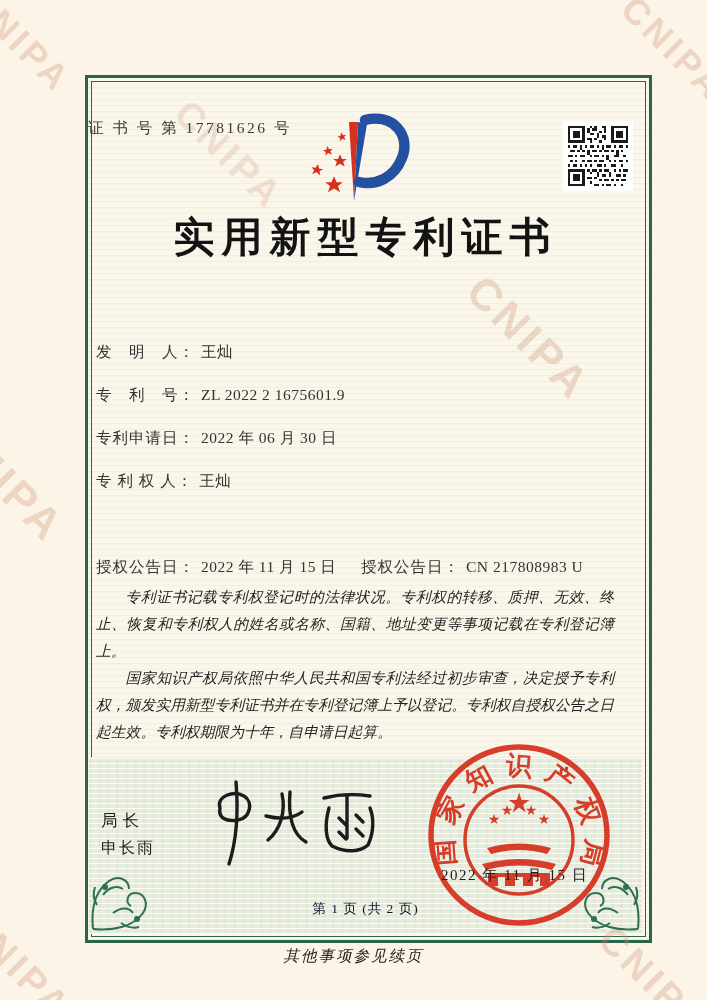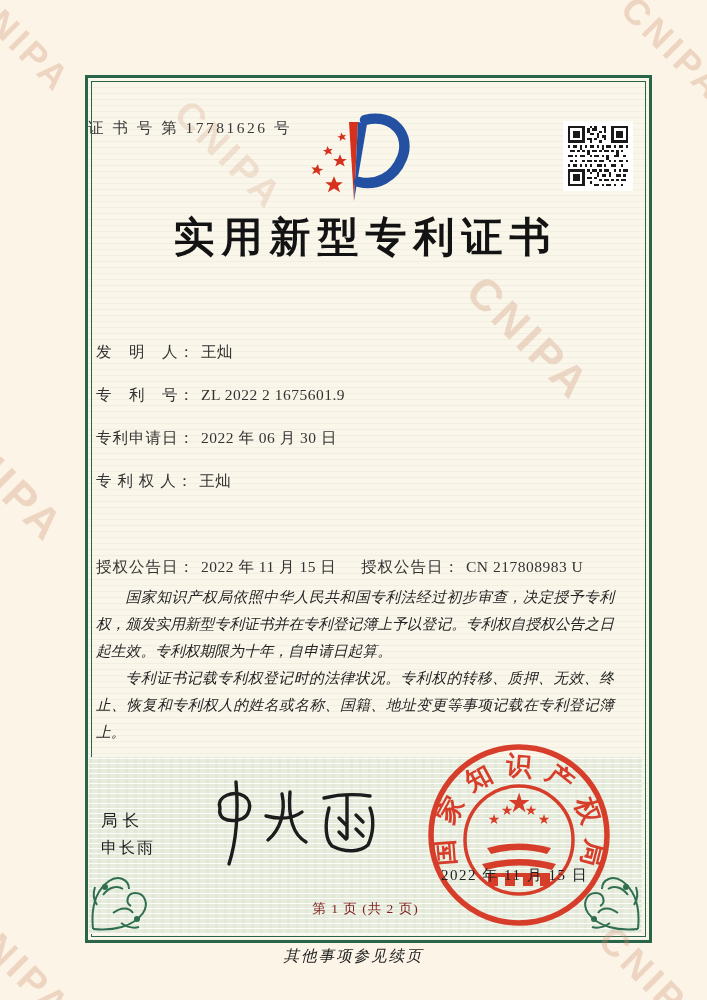--- a/index.html
+++ b/index.html
@@ -30,21 +30,21 @@
   .field-pair2{position:absolute;left:265px;top:0;}
   .paras{position:absolute;left:96px;top:584px;width:518px;font-size:14.8px;line-height:27px;
          text-align:justify;font-style:italic;color:#232323;}
   .paras p{margin:0;text-indent:2em;}
   .sig-title{position:absolute;left:101px;top:810px;font-size:16.5px;letter-spacing:5px;color:#1f1f1f;font-weight:500;}
   .sig-name{position:absolute;left:101px;top:838px;font-size:16px;letter-spacing:2px;color:#1f1f1f;font-weight:500;}
   .sig-svg{position:absolute;left:196px;top:778px;z-index:3;}
   .seal{position:absolute;left:424px;top:740px;z-index:4;opacity:0.93;}
   .seal-date{position:absolute;left:441px;top:866px;z-index:5;font-size:15px;letter-spacing:1.5px;color:#1d1d1d;white-space:nowrap;}
   .page-num{position:absolute;left:85px;top:900px;width:561px;text-align:center;font-size:13.5px;
-            letter-spacing:1px;color:#7f1d1d;z-index:3;}
+            letter-spacing:1px;color:#0f172a;z-index:3;}
   .footer-note{position:absolute;left:0;top:946px;width:707px;text-align:center;font-size:15.5px;
                font-style:italic;letter-spacing:2px;color:#232323;z-index:3;}
   .corner{position:absolute;z-index:4;}
 </style>
 </head>
 <body>
 
 <div class="page">
 
   <div class="wm" style="left:-12px;top:-20px;font-size:36px;">CNIPA</div>
@@ -135,22 +135,22 @@
       <span class="flabel">专 利 权 人：</span><span class="fvalue">王灿</span>
     </div>
     <div class="field" style="top:557px;">
       <span class="flabel">授权公告日：</span><span class="fvalue">2022 年 11 月 15 日</span>
       <span class="field-pair2">
         <span class="flabel">授权公告日：</span><span class="fvalue">CN 217808983 U</span>
       </span>
     </div>
 
     <div class="paras">
+      <p>专利证书记载专利权登记时的法律状况。专利权的转移、质押、无效、终止、恢复和专利权人的姓名或名称、国籍、地址变更等事项记载在专利登记簿上。</p>
       <p>国家知识产权局依照中华人民共和国专利法经过初步审查，决定授予专利权，颁发实用新型专利证书并在专利登记簿上予以登记。专利权自授权公告之日起生效。专利权期限为十年，自申请日起算。</p>
-      <p>专利证书记载专利权登记时的法律状况。专利权的转移、质押、无效、终止、恢复和专利权人的姓名或名称、国籍、地址变更等事项记载在专利登记簿上。</p>
     </div>
 
     <div class="sig-title">局长</div>
     <div class="sig-name">申长雨</div>
     <svg class="sig-svg" width="200" height="95" viewBox="0 0 200 95">
       <g stroke="#1c1c1c" stroke-width="3.4" fill="none" stroke-linecap="round" stroke-linejoin="round">
         <path d="M24,30 C20,18 38,12 48,18 C58,24 54,40 42,42 C30,44 22,40 24,30 Z"></path>
         <path d="M40,4 C42,28 42,58 33,86"></path>
         <path d="M86,16 C90,34 84,52 72,62"></path>
         <path d="M70,38 C86,42 98,40 106,34"></path>

